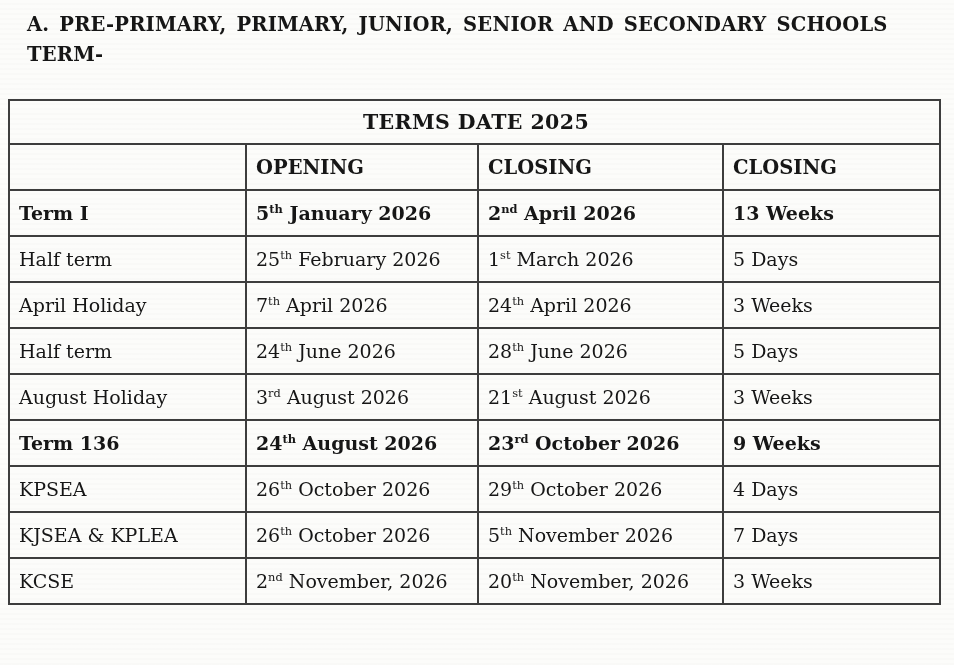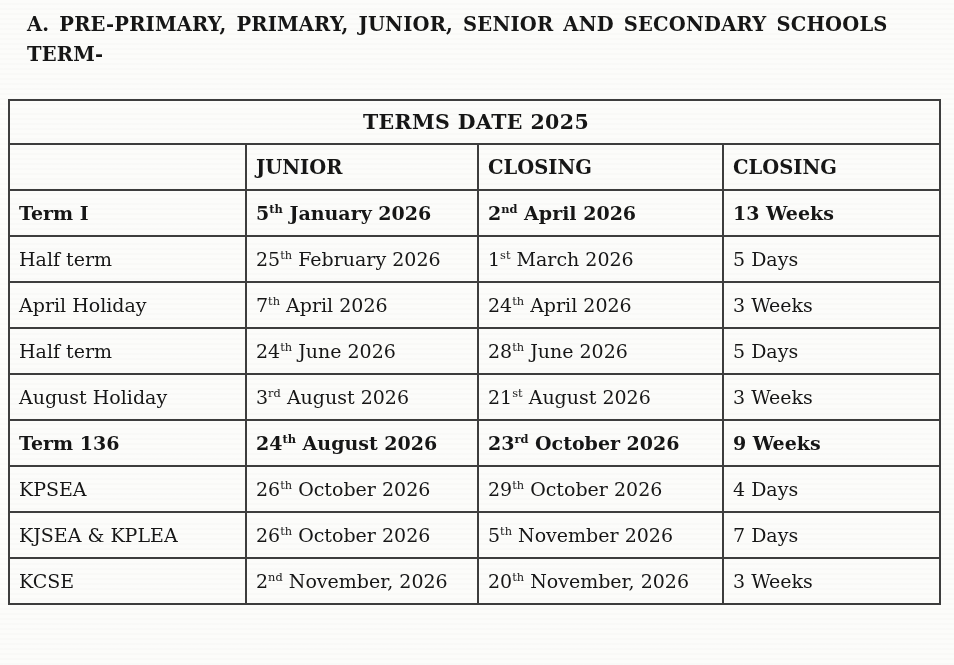--- a/index.html
+++ b/index.html
@@ -103,21 +103,21 @@
     <col style="width:232px">
     <col style="width:245px">
     <col style="width:217px">
   </colgroup>
   <thead>
     <tr>
       <td class="title-cell" colspan="4">TERMS DATE 2025</td>
     </tr>
     <tr>
       <th class="colhead"></th>
-      <th class="colhead">JUNIOR</th>
+      <th class="colhead">OPENING</th>
       <th class="colhead">CLOSING</th>
       <th class="colhead">CLOSING</th>
     </tr>
   </thead>
   <tbody id="rows">
       <tr class="bold">
         <td>Term I</td>
         <td>5<sup>th</sup> January 2026</td>
         <td>2<sup>nd</sup> April 2026</td>
         <td>13 Weeks</td>

